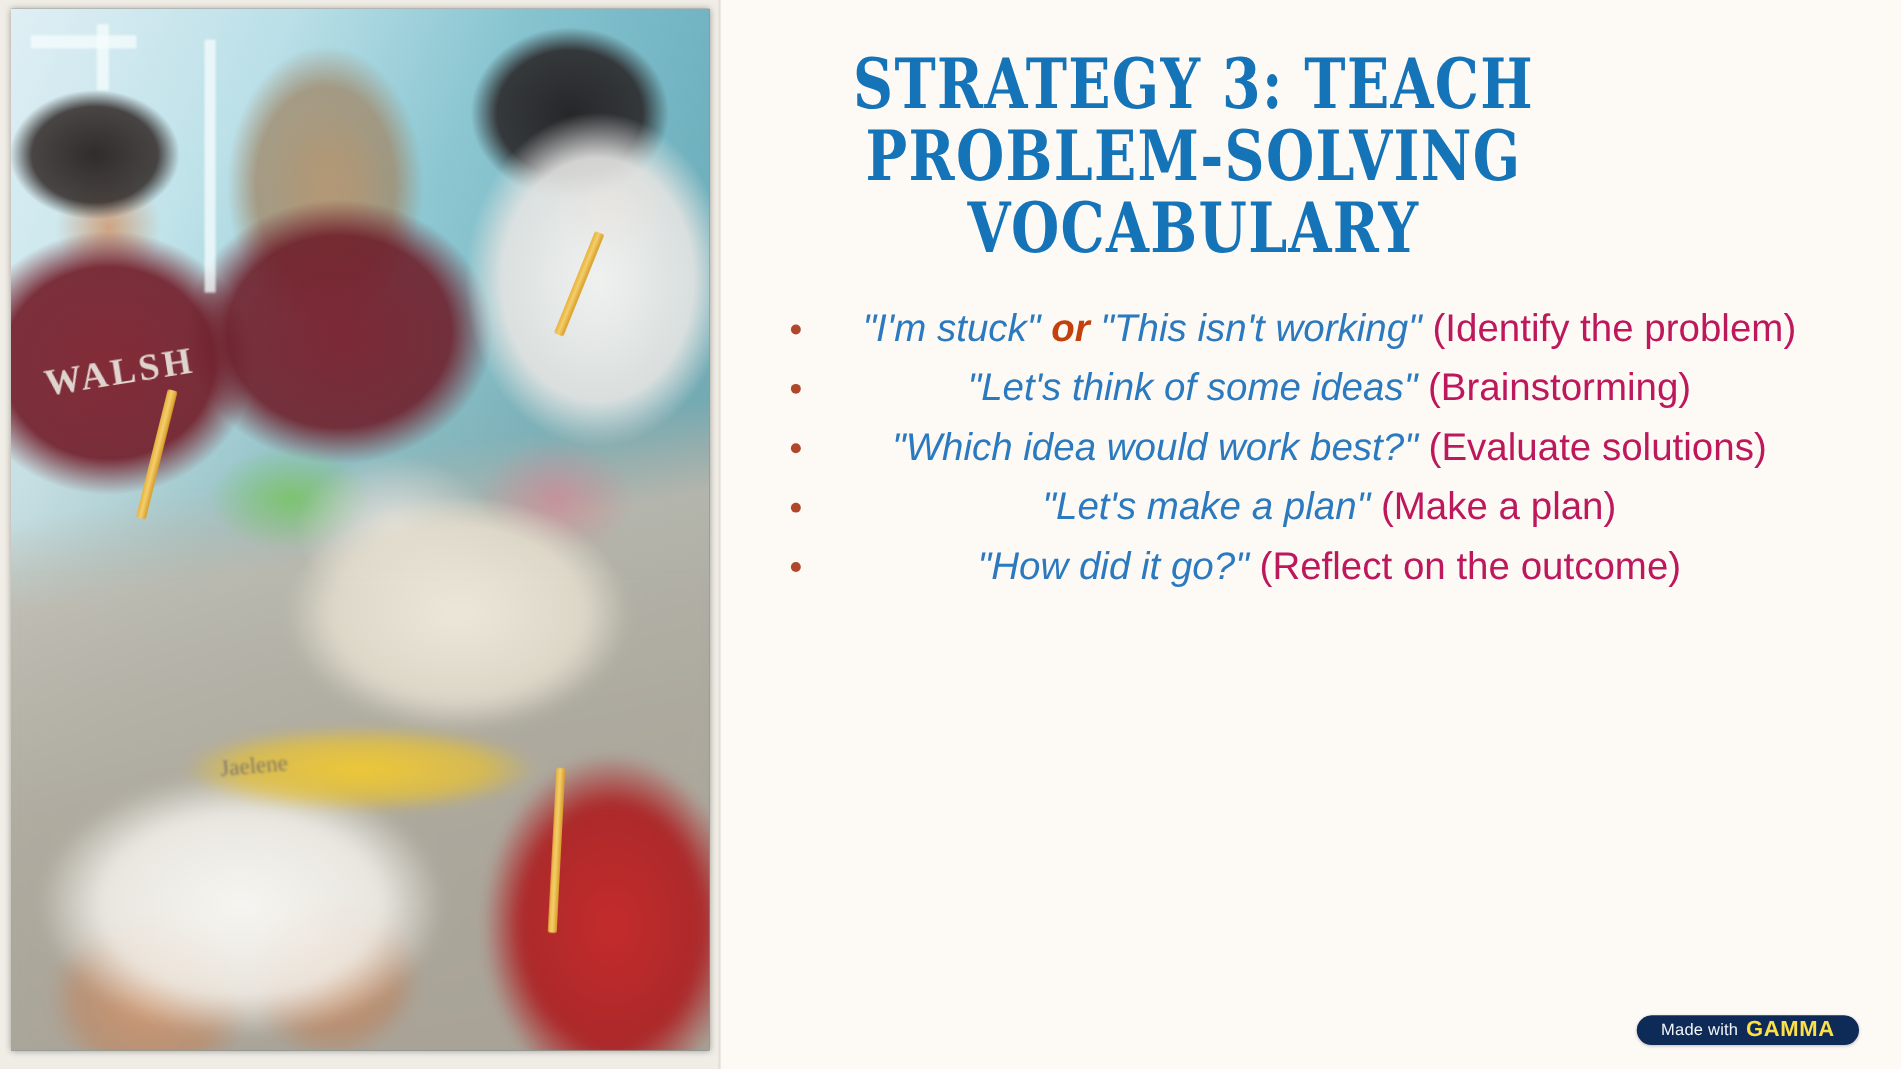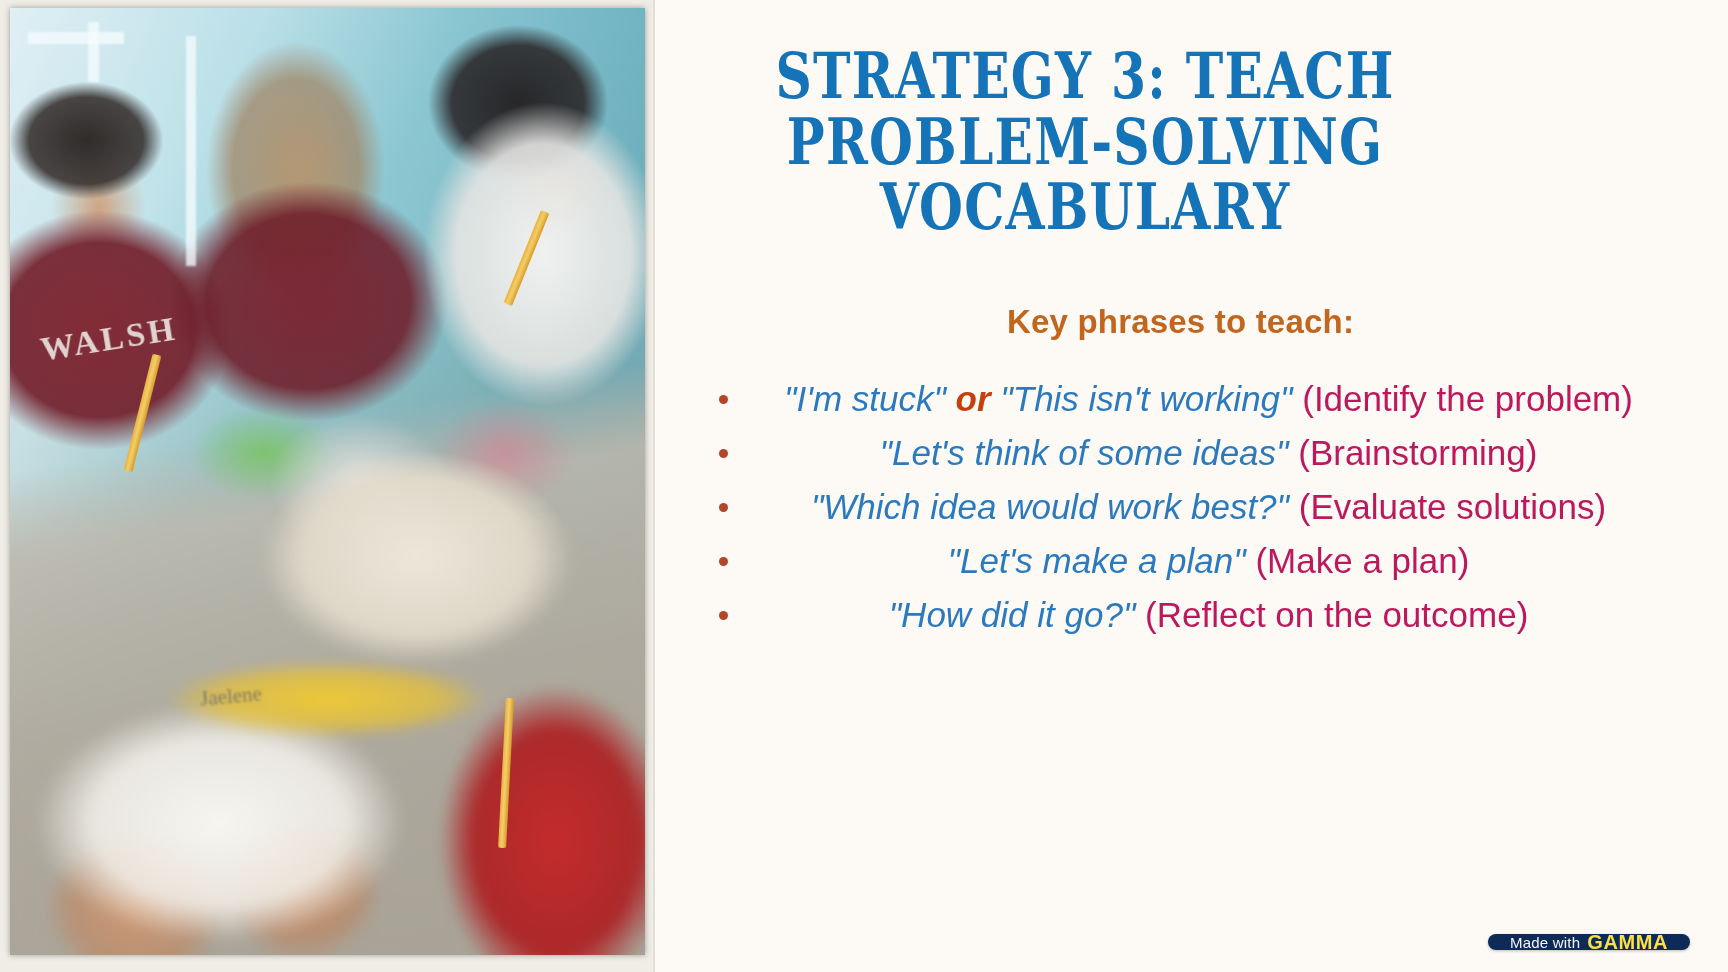--- a/index.html
+++ b/index.html
@@ -204,21 +204,21 @@
     font-style: italic;
     font-weight: bold;
   }
   .paren { color: #be185d; }
 
   
   .gamma-badge {
     position: absolute;
     right: 38px;
     bottom: 22px;
-    height: 16px;
+    height: 27px;
     padding: 0 22px;
     border-radius: 16px;
     background: #0E2A57;
     display: flex;
     align-items: center;
     gap: 7px;
     box-shadow: 0 1px 3px rgba(0,0,0,0.25);
   }
   .gamma-badge .made {
     color: #F2F5FA;
@@ -255,21 +255,20 @@
       <div class="name-strip-text">Jaelene</div>
       <div class="pencil p3"></div>
     </div>
     <div class="panel-divider"></div>
   </div>
 
   <div class="content">
 
     <h1 class="slide-title">Strategy 3: Teach Problem-Solving Vocabulary</h1>
 
-    <div class="section-label">Key phrases to teach:</div>
 
     <ul class="phrase-list">
       <li class="phrase-item">
         <span class="dot"></span><span class="quote">"I'm stuck"</span><span class="conn"> or </span><span class="quote">"This isn't working"</span><span class="paren"> (Identify the problem)</span>
       </li>
       <li class="phrase-item">
         <span class="dot"></span><span class="quote">"Let's think of some ideas"</span><span class="paren"> (Brainstorming)</span>
       </li>
       <li class="phrase-item">
         <span class="dot"></span><span class="quote">"Which idea would work best?"</span><span class="paren"> (Evaluate solutions)</span>

